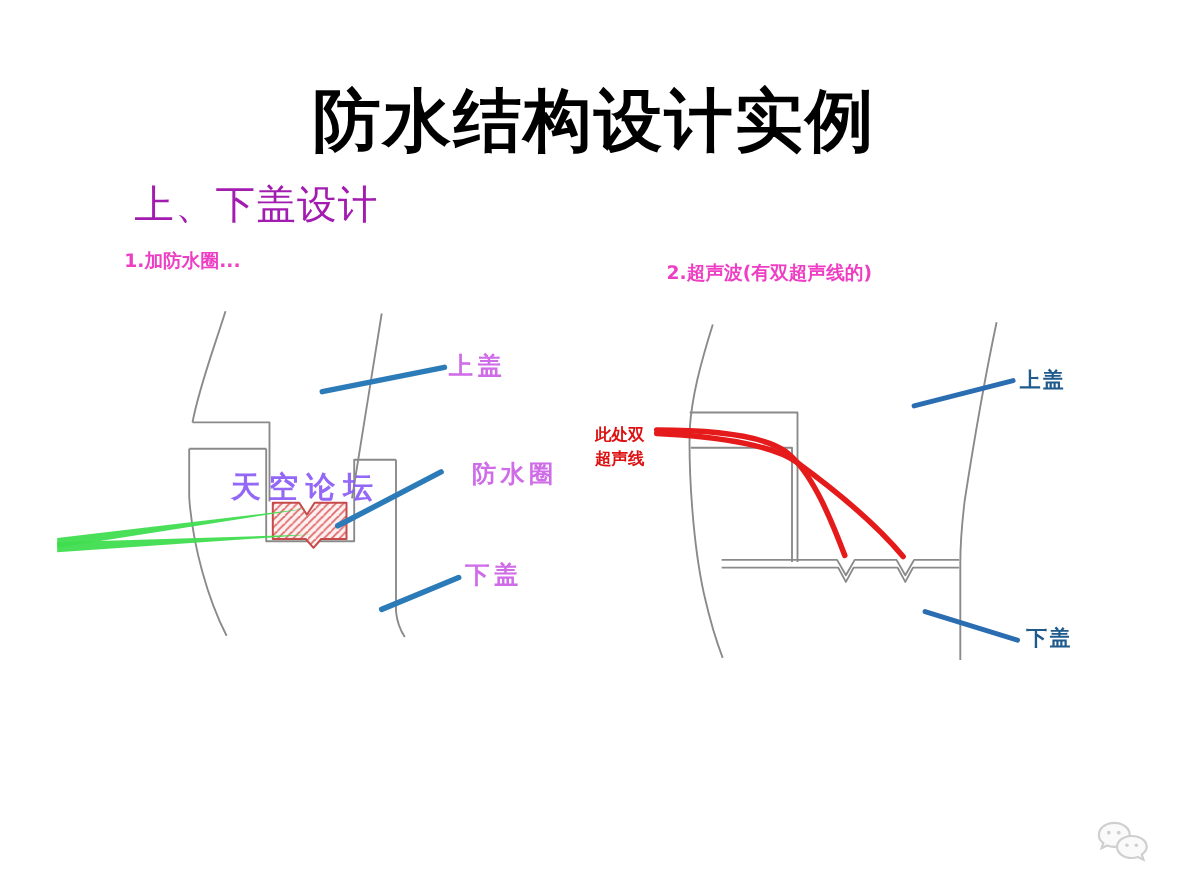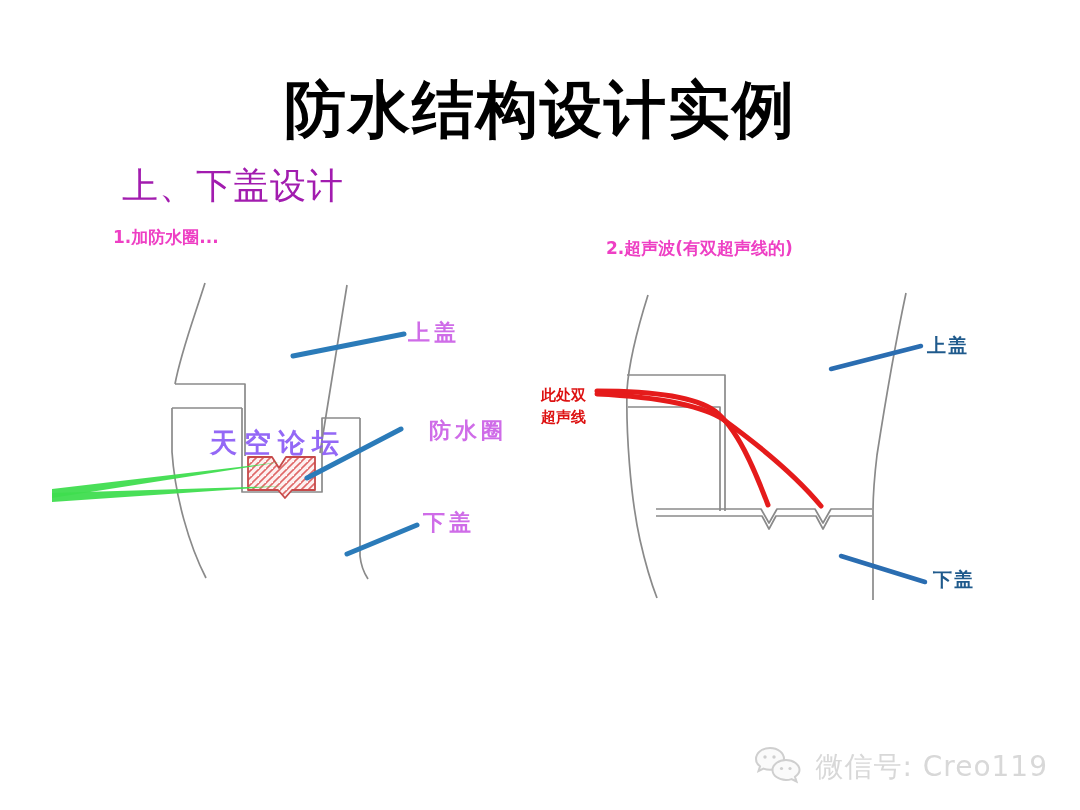--- a/index.html
+++ b/index.html
@@ -131,16 +131,15 @@
         <path d="M21,4 C13,4 7,9 7,15 C7,18 8.5,20.5 11,22.3 L9.5,27 L14.5,24.6 C16.5,25.4 18.7,25.8 21,25.8 C29,25.8 35,21 35,15 C35,9 29,4 21,4 Z"></path>
         <path d="M37,16 C29.5,16 23.5,20.5 23.5,26 C23.5,31.5 29.5,36 37,36 C39,36 40.8,35.7 42.5,35.1 L47.5,37.5 L46,32.8 C48.5,31 50.5,28.7 50.5,26 C50.5,20.5 44.5,16 37,16 Z"></path>
       </g>
       <g fill="#cfcfcf">
         <circle cx="16" cy="13" r="1.7"></circle>
         <circle cx="25" cy="13" r="1.7"></circle>
         <circle cx="32.5" cy="24.5" r="1.6"></circle>
         <circle cx="41" cy="24.5" r="1.6"></circle>
       </g>
     </svg>
-    <span class="footer-text">微信号: Creo119</span>
   </div>
 
 </div>
 
 </body></html>

